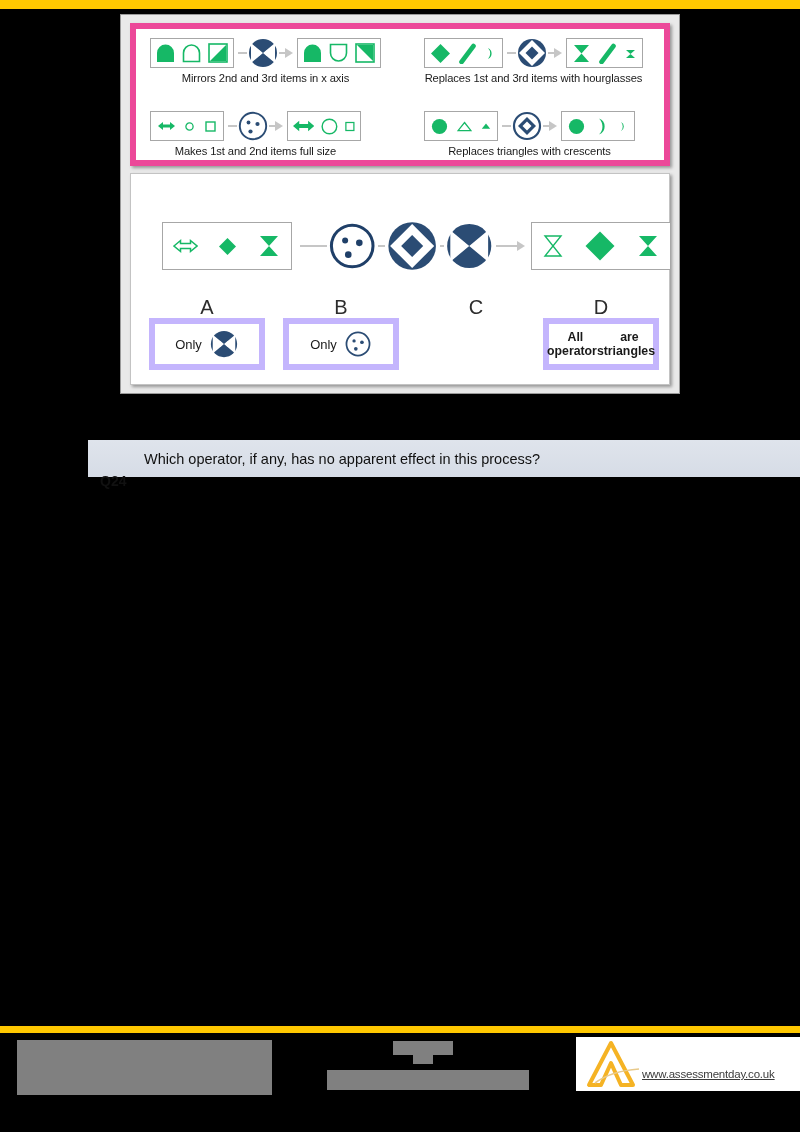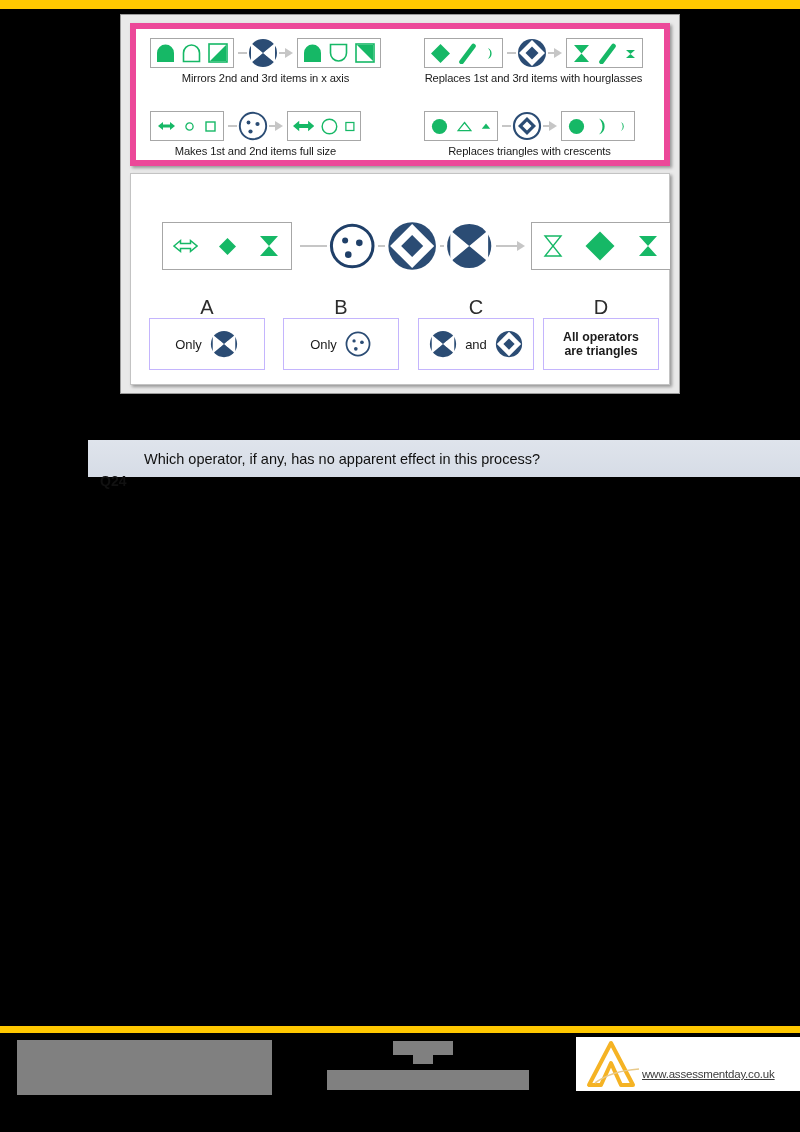--- a/index.html
+++ b/index.html
@@ -60,21 +60,21 @@
   .seq-row{
     position:absolute;left:0;top:34px;width:540px;height:76px;
     display:flex;align-items:center;
   }
   .sb-seq{height:48px;padding:0 10px;gap:20px;border:1px solid #a7a7a7;}
   .seq-connector{height:2px;background:#c6c6c6;}
 
   
   .opts{position:absolute;left:0;top:122px;width:540px;height:80px;}
   .opt{position:absolute;top:22px;width:116px;height:52px;
-       border:1px solid #c4b5fd;background:#fff;box-sizing:border-box;
+       border:6px solid #c4b5fd;background:#fff;box-sizing:border-box;
        display:flex;align-items:center;justify-content:center;gap:7px;}
   .opt-letter{position:absolute;top:0px;width:116px;text-align:center;
       font-size:20px;color:#2c2c2c;font-family:"Liberation Sans",sans-serif;}
   .opt-txt{font-size:13px;color:#1a1a1a;}
   .opt-txt.small{font-size:12.3px;line-height:14px;text-align:center;font-weight:600;}
 
   
   .qbar{
     position:absolute;left:88px;top:440px;width:712px;height:37px;
     background:linear-gradient(to bottom,#dfe4ec 0%,#d6dce6 100%);
@@ -355,37 +355,23 @@
       <span class="opt-txt">Only</span>
       <svg width="28" height="28" viewBox="0 0 32 32">
         <circle cx="16" cy="16" r="13.2" fill="#ffffff" stroke="#2B4C74" stroke-width="2"></circle>
         <circle cx="11.5" cy="12.5" r="1.9" fill="#2B4C74"></circle>
         <circle cx="20.5" cy="14" r="2.1" fill="#2B4C74"></circle>
         <circle cx="13.5" cy="21.5" r="2.1" fill="#2B4C74"></circle>
       </svg>
     </div>
 
     <div class="opt-letter" style="left:287px;">C</div>
-    <div class="opt" style="left:287px;">
-      <svg width="30" height="30" viewBox="0 0 32 32">
-        <circle cx="16" cy="16" r="14" fill="#2B4C74"></circle>
-        <path d="M4 6 L16 16 L4 26 Z M28 6 L16 16 L28 26 Z" fill="#ffffff"></path>
-        <circle cx="10.5" cy="16" r="3.1" fill="#ffffff"></circle>
-        <circle cx="21.5" cy="16" r="3.1" fill="#ffffff"></circle>
-      </svg>
-      <span class="opt-txt">and</span>
-      <svg width="30" height="30" viewBox="0 0 32 32">
-        <circle cx="16" cy="16" r="14" fill="#2B4C74"></circle>
-        <path d="M16 3 L29 16 L16 29 L3 16 Z" fill="#ffffff"></path>
-        <path d="M16 10 L22 16 L16 22 L10 16 Z" fill="#2B4C74"></path>
-      </svg>
-    </div>
 
     <div class="opt-letter" style="left:412px;">D</div>
-    <div class="opt" style="left:412px;flex-direction:column;gap:0;">
+    <div class="opt" style="left:412px;flex-direction:row;gap:0;">
       <span class="opt-txt small">All operators</span>
       <span class="opt-txt small">are triangles</span>
     </div>
   </div>
 </div>
 
 <div class="qbar">
   <span class="qnum">Q24</span>
   <span class="qtxt">Which operator, if any, has no apparent effect in this process?</span>
 </div>

